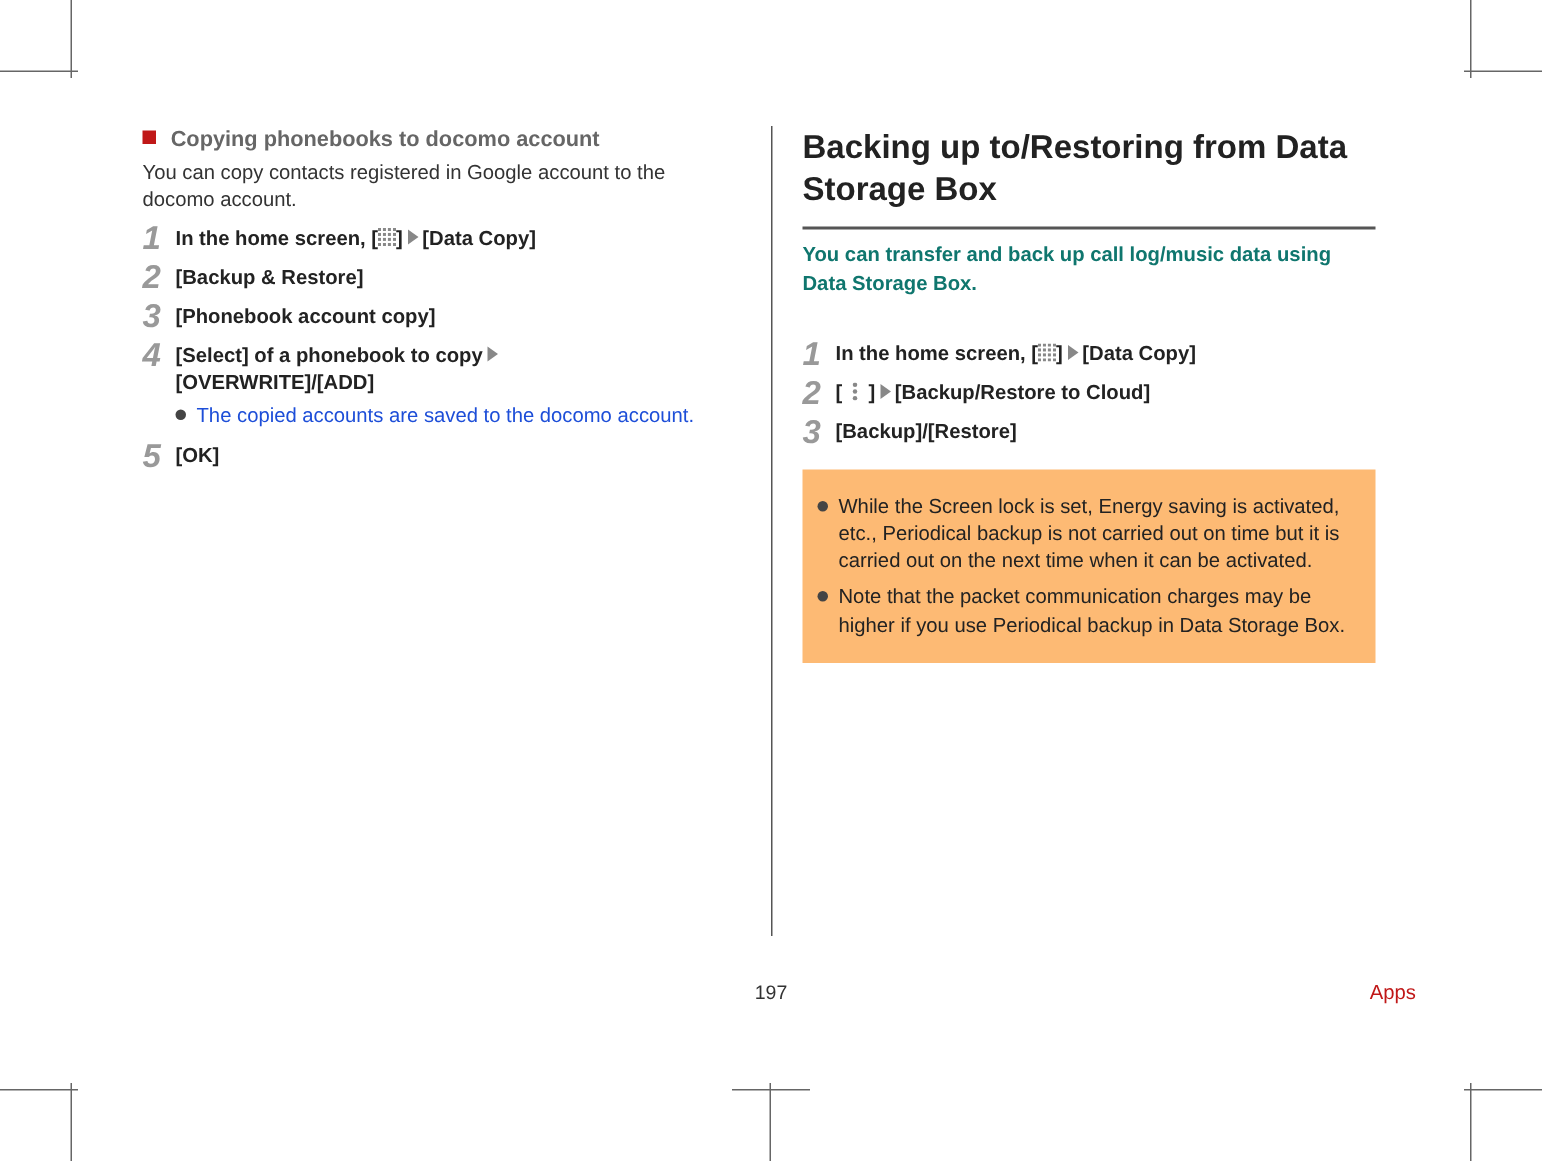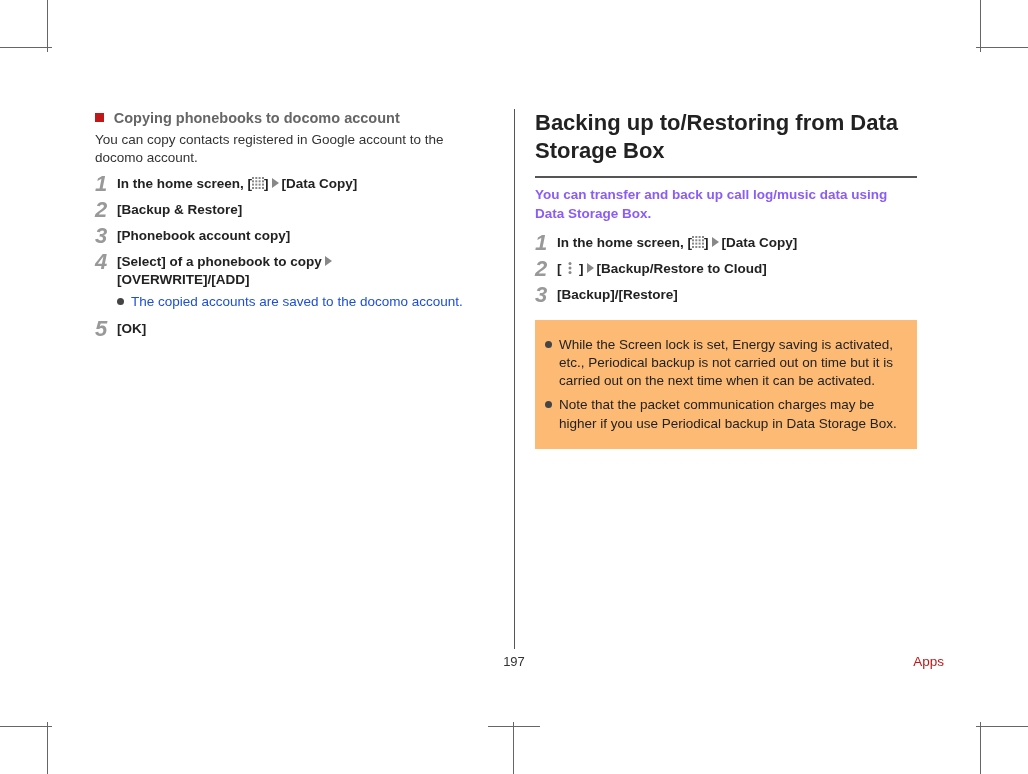--- a/index.html
+++ b/index.html
@@ -1,28 +1,28 @@
 <!DOCTYPE html>
 <html><head>
 <meta charset="utf-8">
 <style>
   * { box-sizing: border-box; margin: 0; padding: 0; }
   html, body { width: 1028px; height: 774px; background: #fff; font-family: Arial, Helvetica, sans-serif; color: #222; }
   .page { position: relative; width: 1028px; height: 774px; }
   .crop { position: absolute; background: #666; }
   .crop.h { height: 1px; }
   .crop.v { width: 1px; }
-  .content { position: absolute; left: 95px; top: 109px; width: 838px; height: 540px; display: flex; }
+  .content { position: absolute; left: 95px; top: 84px; width: 838px; height: 540px; display: flex; }
   .col { width: 50%; padding-right: 16px; font-size: 13.5px; line-height: 1.35; }
   .col.left { padding-right: 20px; }
   .col.right { padding-left: 20px; border-left: 1px solid #555; }
   .sq-bullet { display: inline-block; width: 9px; height: 9px; background: #c01818; margin-right: 6px; vertical-align: 1px; }
   .subhead { color: #666; font-weight: bold; font-size: 14.5px; }
   .intro { color: #333; margin: 2px 0 8px 0; }
-  .intro-strong { font-weight: bold; color: #8b5cf6; margin-bottom: 10px; line-height: 1.4; }
+  .intro-strong { font-weight: bold; color: #0f766e; margin-bottom: 28px; line-height: 1.4; }
   .step { display: flex; align-items: flex-start; margin: 6px 0; }
   .step-num { color: #999; font-size: 22px; font-weight: bold; font-style: italic; width: 22px; flex: 0 0 22px; line-height: 1; margin-top: -2px; }
   .step-body { flex: 1; font-weight: bold; color: #222; line-height: 1.35; }
   .arrow { display: inline-block; width: 0; height: 0; border-top: 5px solid transparent; border-bottom: 5px solid transparent; border-left: 7px solid #888; margin: 0 3px; vertical-align: 0px; }
   .grid-icon { display: inline-block; width: 12px; height: 12px; vertical-align: -1px; }
   .grid-icon svg { display: block; }
   .kebab-icon { display: inline-block; width: 10px; height: 12px; vertical-align: -1px; }
   .bullet-list { list-style: none; margin: 4px 0 0 0; padding-left: 0; }
   .bullet-list li { position: relative; padding-left: 14px; font-weight: normal; color: #1d4ed8; margin: 2px 0; line-height: 1.35; }
   .bullet-list li::before { content: ""; position: absolute; left: 0; top: 5px; width: 7px; height: 7px; border-radius: 50%; background: #444; }

